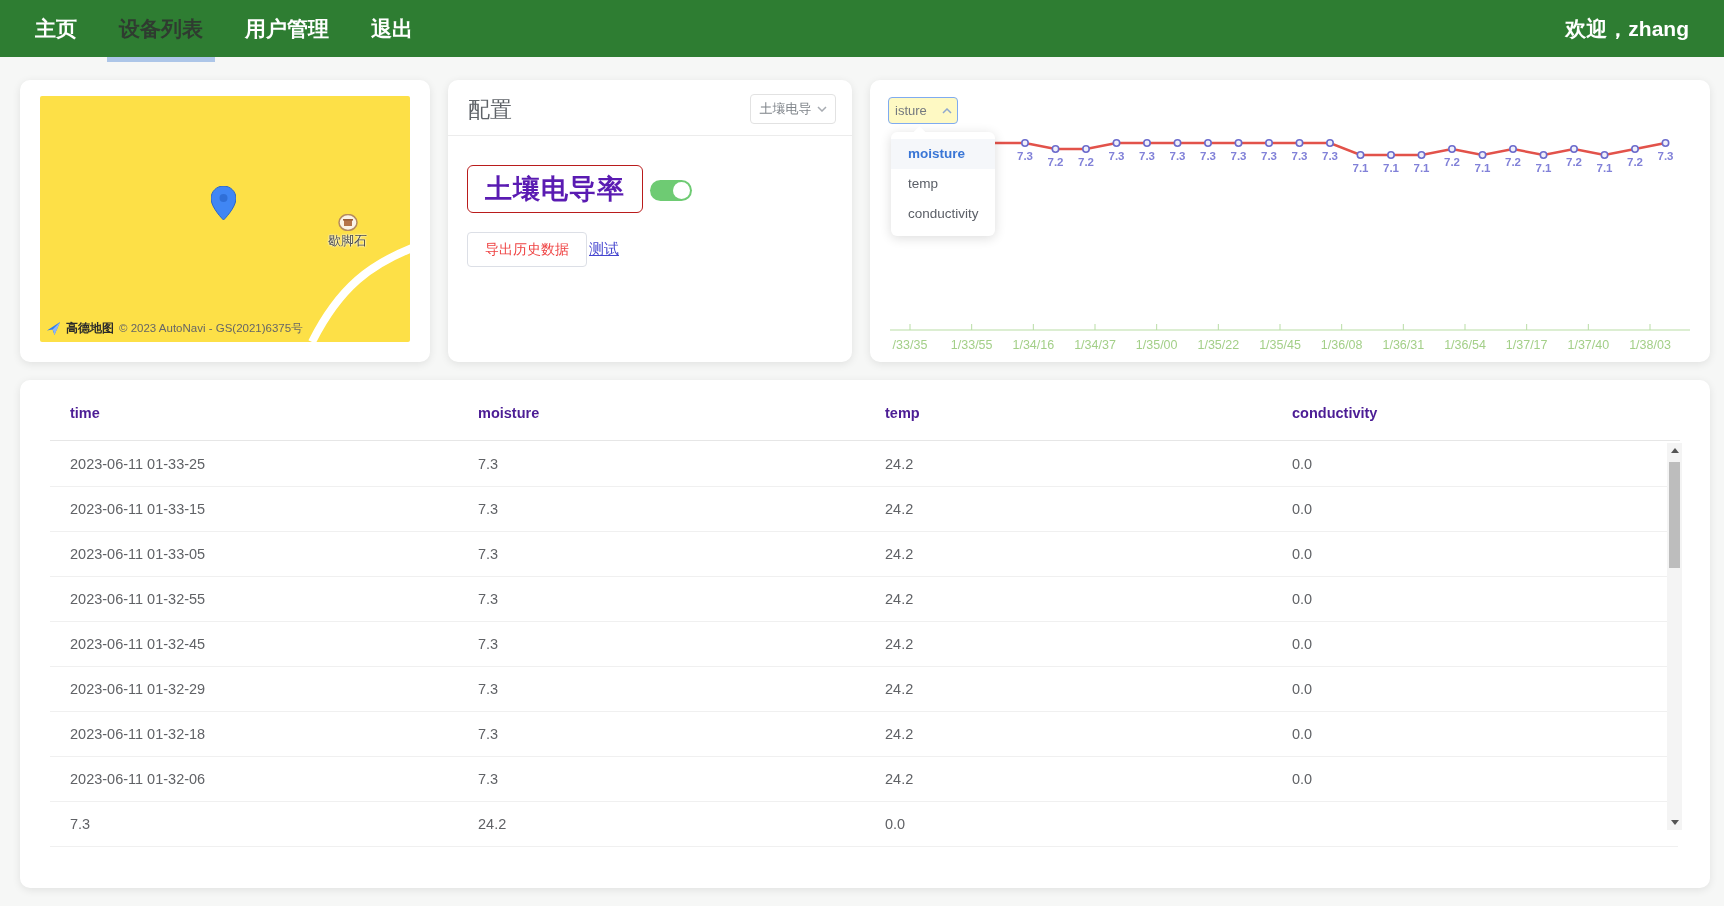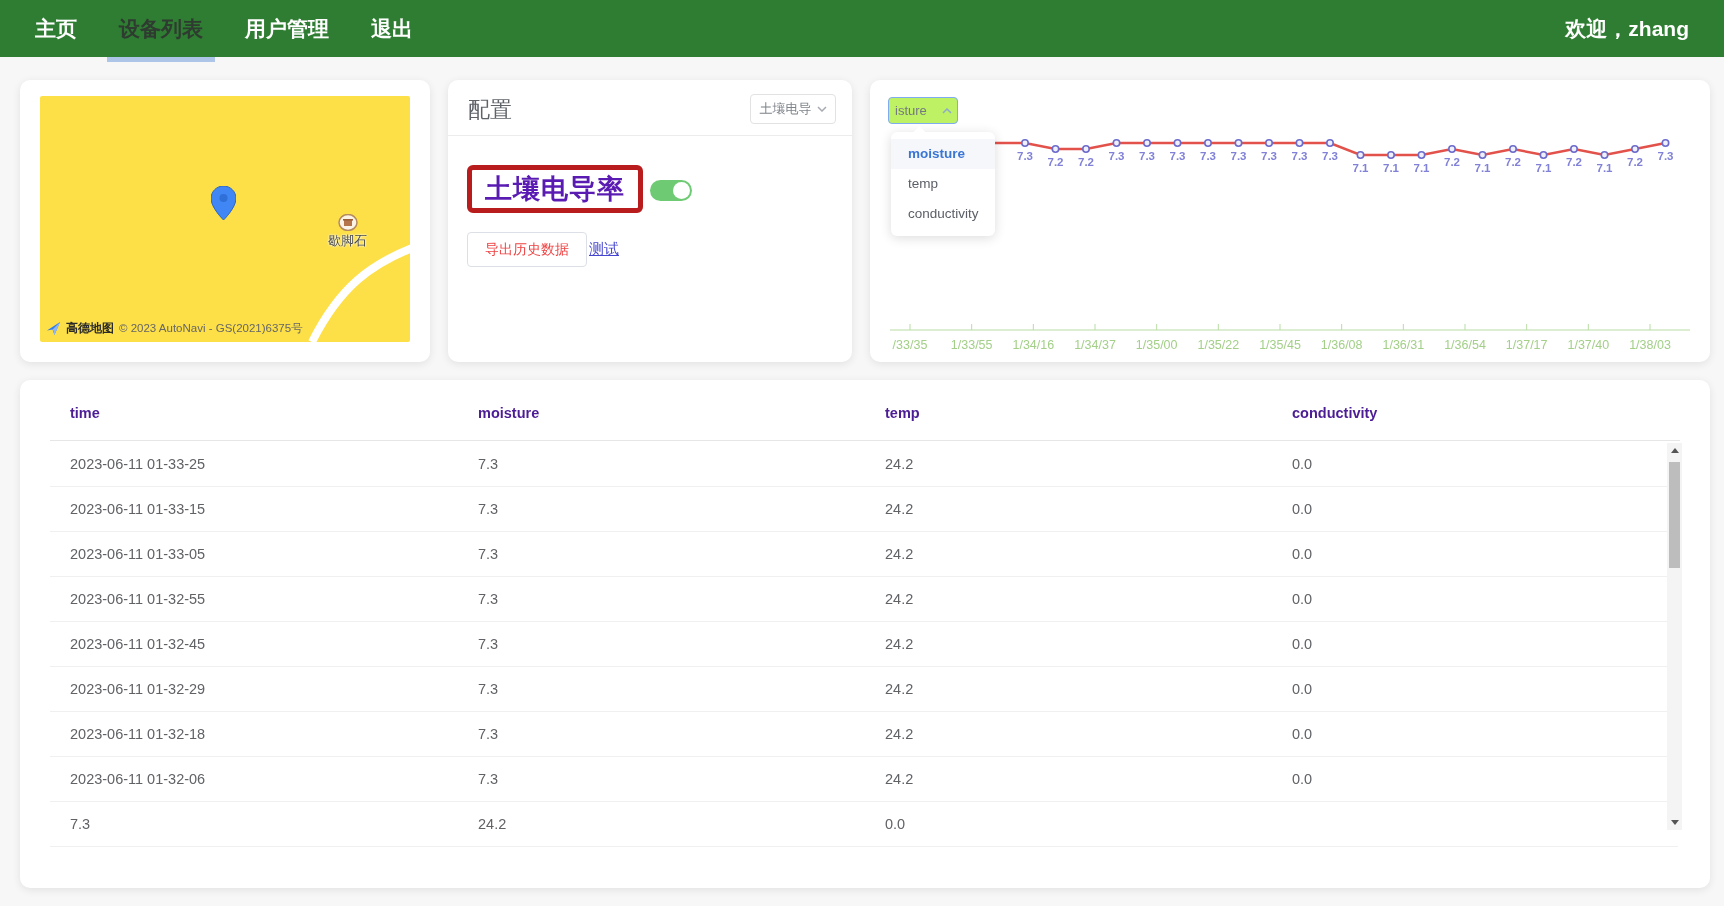--- a/index.html
+++ b/index.html
@@ -33,35 +33,35 @@
   .map-attrib { position:absolute; left:6px; bottom:5px; display:flex; align-items:center; gap:5px; }
   .map-brand { font-size:12px; font-weight:bold; color:#2b2b2b; }
   .map-copy  { font-size:11.5px; color:#666666; }
 
   
   .config-head { position:relative; height:56px; border-bottom:1px solid #ececec; }
   .config-title { position:absolute; left:20px; top:15px; font-size:22px; color:#5f6368; }
   .config-select { position:absolute; right:16px; top:14px; width:86px; height:30px; border:1px solid #e2e2e2;
                    border-radius:4px; background:#fff; display:flex; align-items:center; justify-content:center;
                    gap:5px; font-size:13px; color:#7f848a; cursor:pointer; }
-  .device-box { position:absolute; left:19px; top:85px; width:176px; height:48px; border:5px solid #b91c1c;
+  .device-box { position:absolute; left:19px; top:85px; width:176px; height:48px; border:1px solid #b91c1c;
                 border-radius:6px; display:flex; align-items:center; justify-content:center; }
   .device-name { font-size:27px; font-weight:bold; color:#5a1bb2; letter-spacing:1px; }
   .toggle { position:absolute; left:202px; top:100px; width:42px; height:21px; border-radius:11px;
             background:#6ecb73; cursor:pointer; }
   .toggle-knob { position:absolute; right:2px; top:2px; width:17px; height:17px; border-radius:50%; background:#ffffff; }
   .export-btn { position:absolute; left:19px; top:152px; height:35px; padding:0 17px; background:#fff;
                 border:1px solid #dcdfe6; border-radius:4px; font-size:14px; color:#ef4444;
                 font-family:"Liberation Sans",sans-serif; cursor:pointer; }
   .test-link { position:absolute; left:141px; top:160px; font-size:15px; color:#4545cf; text-decoration:underline; cursor:pointer; }
 
   
   #chart-svg { position:absolute; left:0; top:0; }
   .metric-select { position:absolute; left:18px; top:17px; width:70px; height:27px; border:1px solid #7fabf0;
-                   border-radius:4px; background:#bef264; display:flex; align-items:center; padding:0 5px 0 6px;
+                   border-radius:4px; background:#fef9c3; display:flex; align-items:center; padding:0 5px 0 6px;
                    gap:4px; font-size:13px; color:#74797f; cursor:pointer; overflow:hidden; z-index:5; }
   .metric-menu { position:absolute; left:21px; top:52px; width:104px; background:#ffffff; border-radius:6px;
                  box-shadow:0 2px 12px rgba(0,0,0,0.14); padding:7px 0; z-index:4; }
   .metric-menu::before { content:""; position:absolute; left:24px; top:-4px; width:9px; height:9px;
                  background:#fff; transform:rotate(45deg); }
   .menu-item { height:30px; line-height:30px; padding-left:17px; font-size:13.5px; color:#5a5e66; cursor:pointer; }
   .menu-item.selected { color:#3a76d6; font-weight:bold; background:#f5f7fa; }
 
   
   .tbl-header { position:absolute; left:30px; right:30px; top:25px; height:36px; display:grid;

